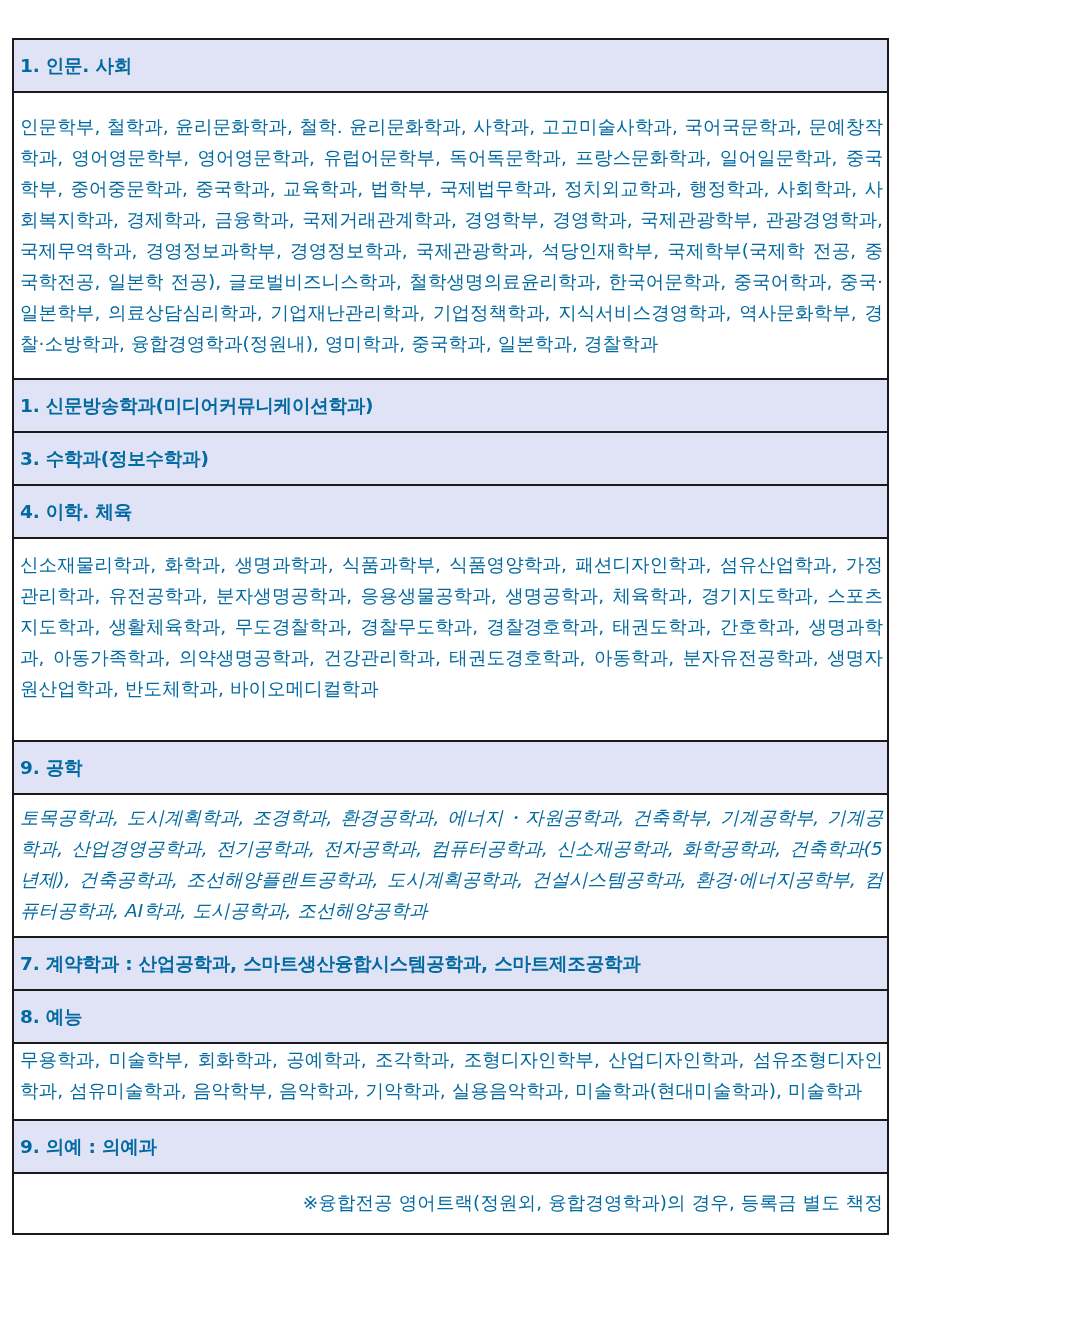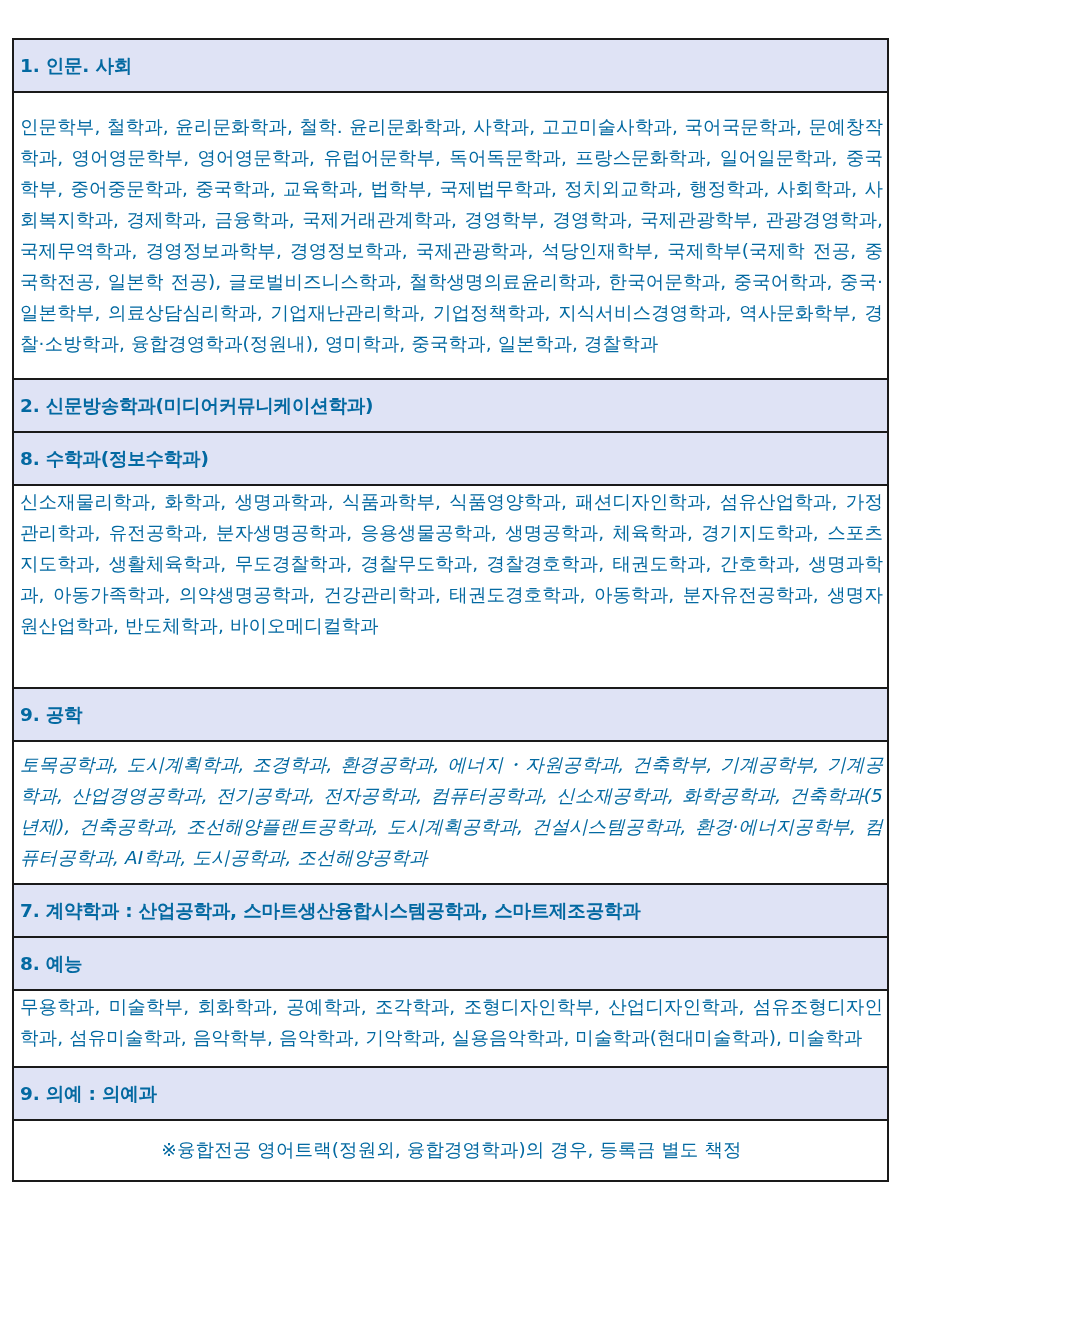--- a/index.html
+++ b/index.html
@@ -16,36 +16,37 @@
     .hdr {
       background: #dfe3f5; height: 53px; display: flex; align-items: center;
       padding-left: 6px; font-weight: bold; font-size: 18.5px; letter-spacing: -0.2px;
     }
     .body {
       background: #ffffff; padding: 0 4px 0 6px; font-size: 18.5px;
       line-height: 31px; letter-spacing: 0.1px; text-align: justify;
       word-break: break-all;
     }
     .b1 { height: 287px; padding-top: 18px; }
-    .b4 { height: 203px; padding-top: 0; }
+    .b4 { height: 203px; padding-top: 10px; }
     .b5 { height: 143px; padding-top: 7px; font-style: italic; }
     .b8 { height: 77px; }
-    .note { height: 59px; padding-top: 13px; text-align: center; }
+    .note { height: 59px; padding-top: 13px; text-align: right; }
   </style>
 </head>
 <body>
 
 <div class="table">
   <div class="row hdr">1. 인문. 사회</div>
   <div class="row body b1">인문학부, 철학과, 윤리문화학과, 철학. 윤리문화학과, 사학과, 고고미술사학과, 국어국문학과, 문예창작학과, 영어영문학부, 영어영문학과, 유럽어문학부, 독어독문학과, 프랑스문화학과, 일어일문학과, 중국학부, 중어중문학과, 중국학과, 교육학과, 법학부, 국제법무학과, 정치외교학과, 행정학과, 사회학과, 사회복지학과, 경제학과, 금융학과, 국제거래관계학과, 경영학부, 경영학과, 국제관광학부, 관광경영학과, 국제무역학과, 경영정보과학부, 경영정보학과, 국제관광학과, 석당인재학부, 국제학부(국제학 전공, 중국학전공, 일본학 전공), 글로벌비즈니스학과, 철학생명의료윤리학과, 한국어문학과, 중국어학과, 중국·일본학부, 의료상담심리학과, 기업재난관리학과, 기업정책학과, 지식서비스경영학과, 역사문화학부, 경찰·소방학과, 융합경영학과(정원내), 영미학과, 중국학과, 일본학과, 경찰학과</div>
 
-  <div class="row hdr">2. 신문방송학과(미디어커뮤니케이션학과)</div>
+  <div class="row hdr">1. 신문방송학과(미디어커뮤니케이션학과)</div>
 
-  <div class="row hdr">8. 수학과(정보수학과)</div>
+  <div class="row hdr">3. 수학과(정보수학과)</div>
 
+  <div class="row hdr">4. 이학. 체육</div>
   <div class="row body b4">신소재물리학과, 화학과, 생명과학과, 식품과학부, 식품영양학과, 패션디자인학과, 섬유산업학과, 가정관리학과, 유전공학과, 분자생명공학과, 응용생물공학과, 생명공학과, 체육학과, 경기지도학과, 스포츠지도학과, 생활체육학과, 무도경찰학과, 경찰무도학과, 경찰경호학과, 태권도학과, 간호학과, 생명과학과, 아동가족학과, 의약생명공학과, 건강관리학과, 태권도경호학과, 아동학과, 분자유전공학과, 생명자원산업학과, 반도체학과, 바이오메디컬학과</div>
 
   <div class="row hdr">9. 공학</div>
   <div class="row body b5">토목공학과, 도시계획학과, 조경학과, 환경공학과, 에너지・자원공학과, 건축학부, 기계공학부, 기계공학과, 산업경영공학과, 전기공학과, 전자공학과, 컴퓨터공학과, 신소재공학과, 화학공학과, 건축학과(5년제), 건축공학과, 조선해양플랜트공학과, 도시계획공학과, 건설시스템공학과, 환경·에너지공학부, 컴퓨터공학과, AI학과, 도시공학과, 조선해양공학과</div>
 
 
   <div class="row hdr">7. 계약학과 : 산업공학과, 스마트생산융합시스템공학과, 스마트제조공학과</div>
 
   <div class="row hdr">8. 예능</div>
   <div class="row body b8">무용학과, 미술학부, 회화학과, 공예학과, 조각학과, 조형디자인학부, 산업디자인학과, 섬유조형디자인학과, 섬유미술학과, 음악학부, 음악학과, 기악학과, 실용음악학과, 미술학과(현대미술학과), 미술학과</div>

